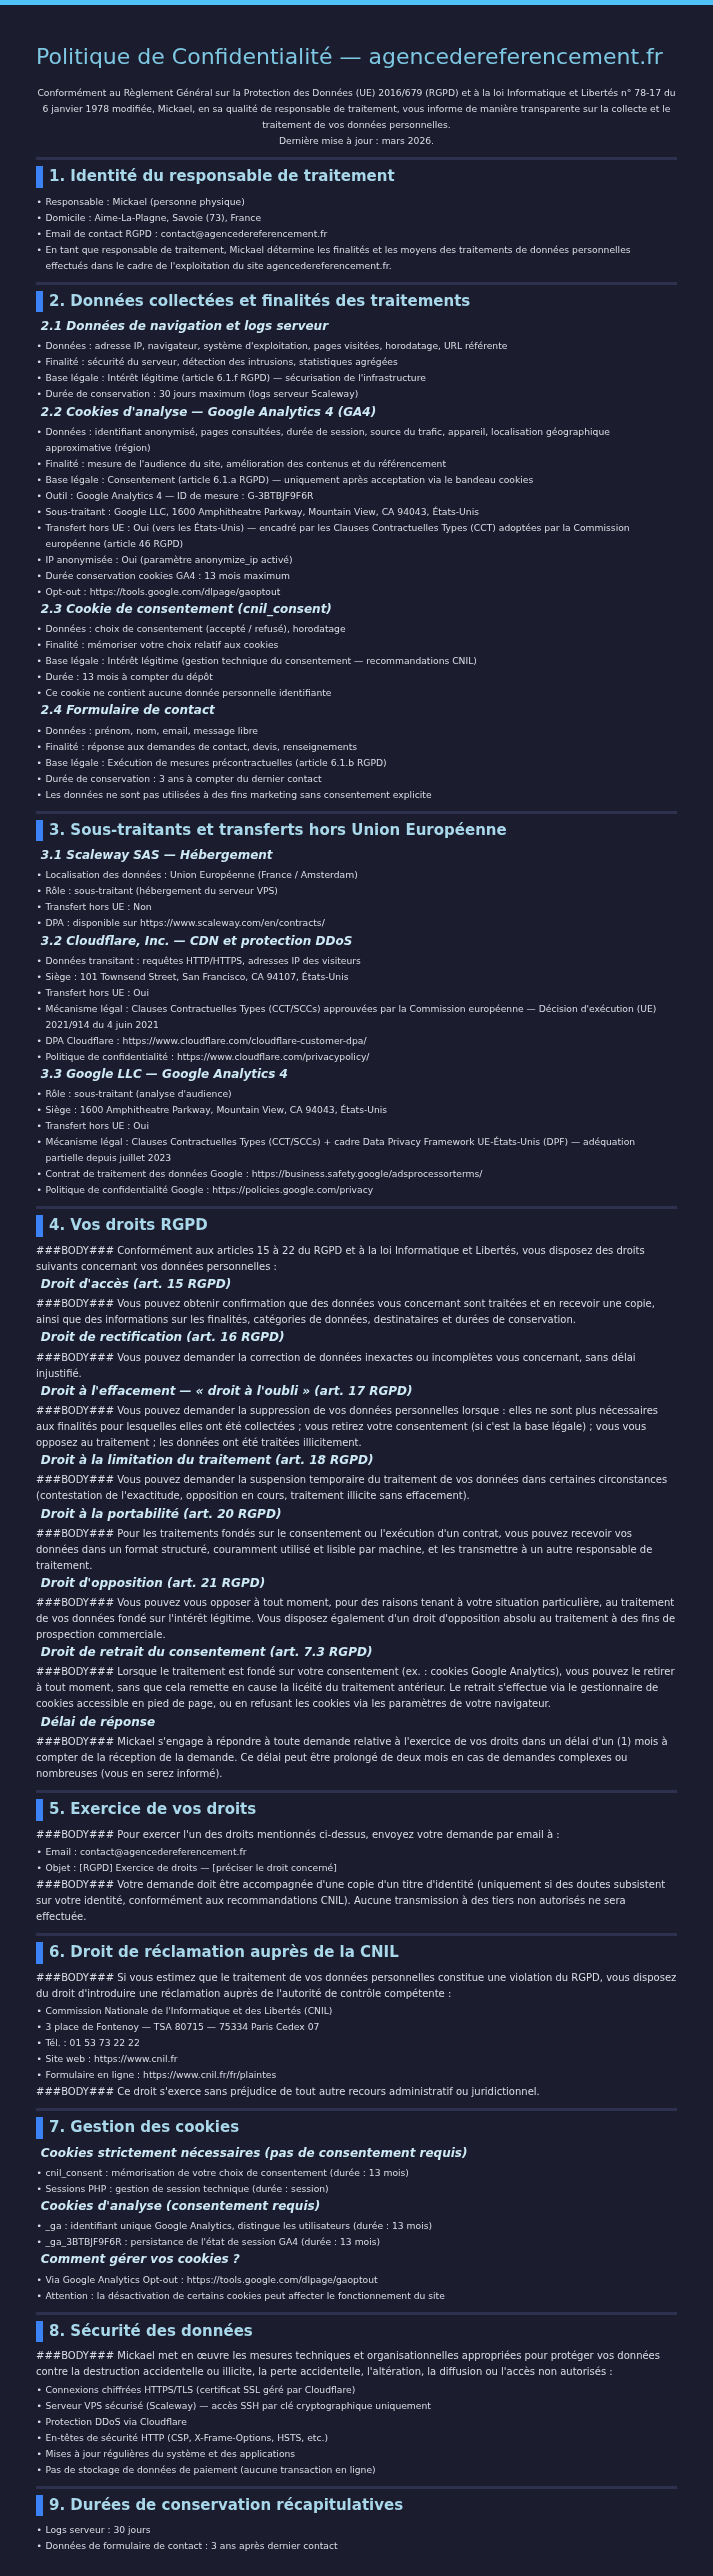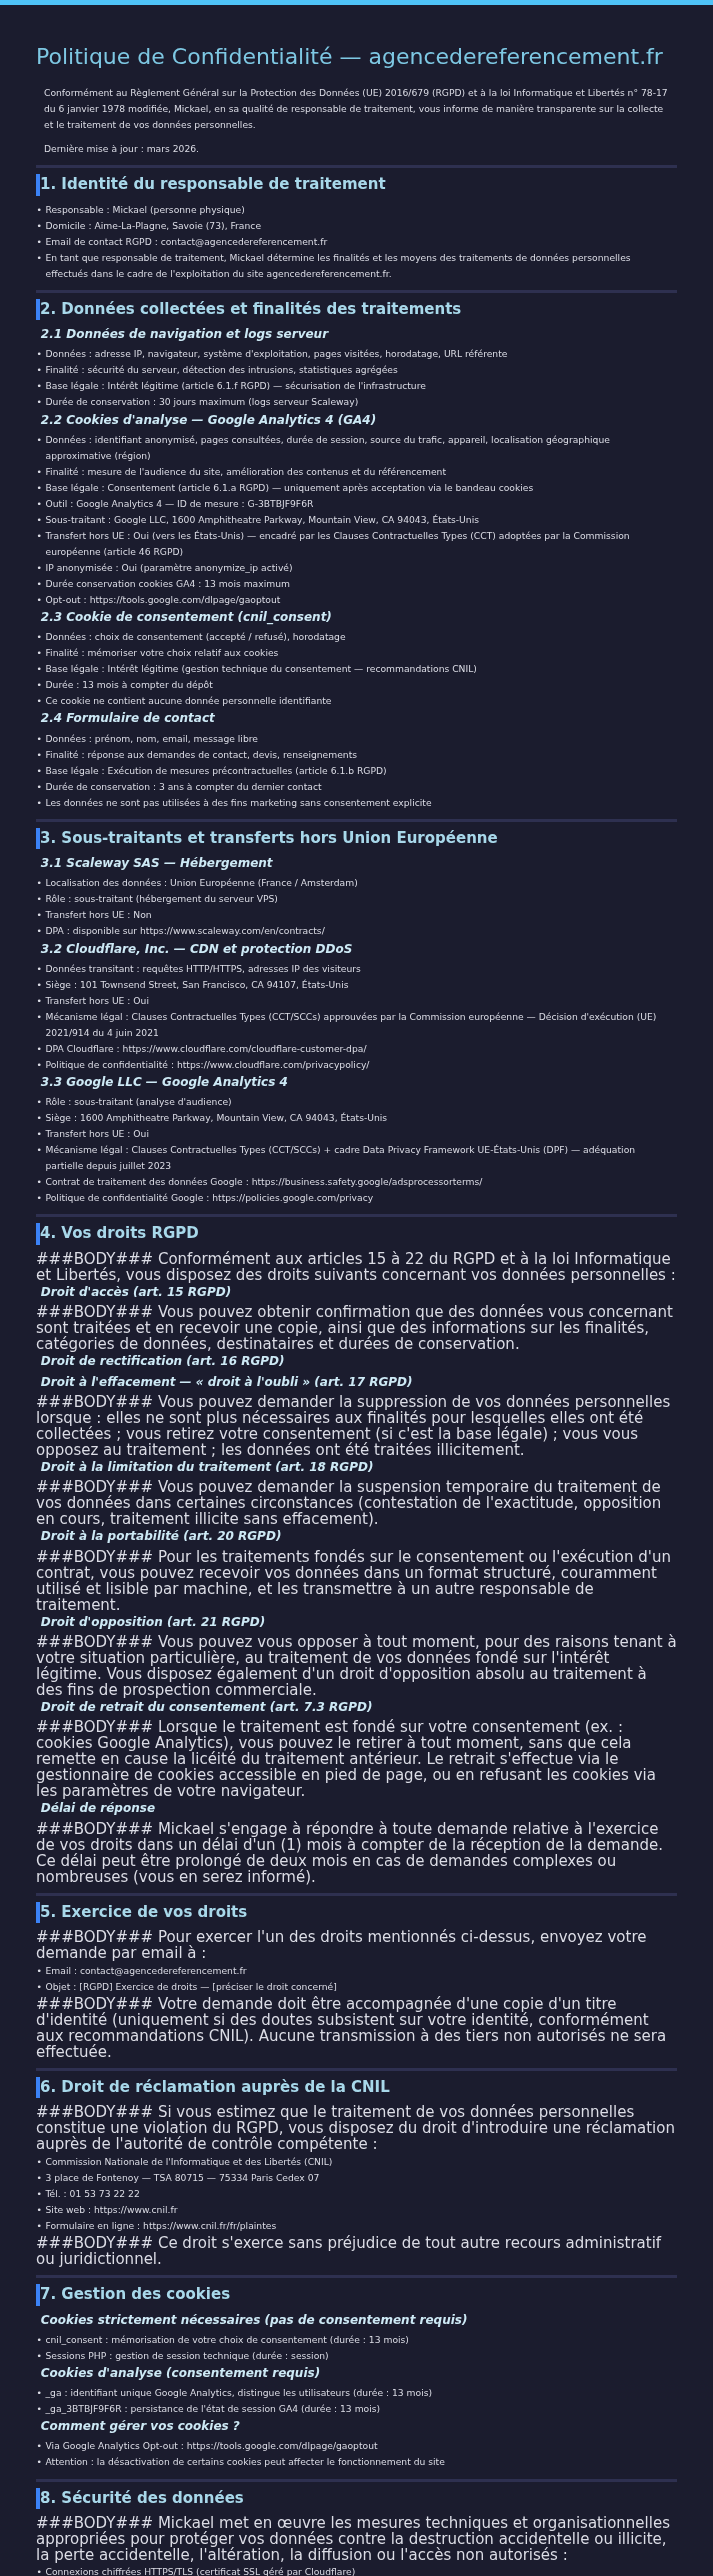--- a/index.html
+++ b/index.html
@@ -12,30 +12,30 @@
     .topbar { height: 4.8px; background: #4fc3f7; }
     .page { padding: 37px 36px 12px 36px; }
     h1 {
       color: #7ec8e3;
       font-size: 22px;
       line-height: 30px;
       margin: 0 0 13px 0;
       font-weight: normal;
     }
     .intro { font-size: 9.2px; line-height: 16px; margin: 0 0 8.3px 0; }
-    .intro p { margin: 8px; }
+    .intro p { margin: 0; text-align: center; }
     .sep { height: 3px; background: #2e3050; margin: 0 0 6px 0; }
     .section { margin-bottom: 8.3px; }
     h2 {
       color: #a8d8ea;
       font-size: 15px;
       line-height: 21.4px;
       margin: 0 0 6px 0;
-      padding-left: 0;
-      border-left: 4px solid #3b82f6;
+      padding-left: 6px;
+      border-left: 7px solid #3b82f6;
       font-weight: bold;
     }
     h3 {
       color: #cde9f5;
       font-size: 12px;
       line-height: 16.6px;
       margin: 1.2px 0 3.6px 4.8px;
       font-weight: bold;
       font-style: italic;
     }
@@ -47,21 +47,21 @@
       position: relative;
       padding-right: 6px;
     }
     li::before {
       content: "•";
       position: absolute;
       left: 0.6px;
       top: 0;
       color: #dcdde6;
     }
-    p.body { font-size: 15px; line-height: 16px; margin: 0 0 1.2px 0; }
+    p.body { font-size: 10px; line-height: 16px; margin: 0 0 1.2px 0; }
   </style>
 </head>
 <body>
 
 <div class="topbar"></div>
 
 <main class="page">
 
   <header>
     <h1>Politique de Confidentialité — agencedereferencement.fr</h1>
@@ -164,20 +164,21 @@
 
   <div class="sep"></div>
 
   <section class="section">
     <h2>4. Vos droits RGPD</h2>
     <p class="body">###BODY### Conformément aux articles 15 à 22 du RGPD et à la loi Informatique et Libertés, vous disposez des droits suivants concernant vos données personnelles :</p>
 
     <h3>Droit d'accès (art. 15 RGPD)</h3>
     <p class="body">###BODY### Vous pouvez obtenir confirmation que des données vous concernant sont traitées et en recevoir une copie, ainsi que des informations sur les finalités, catégories de données, destinataires et durées de conservation.</p>
     <h3>Droit de rectification (art. 16 RGPD)</h3>
+    <p class="body">###BODY### Vous pouvez demander la correction de données inexactes ou incomplètes vous concernant, sans délai injustifié.</p>
     <h3>Droit à l'effacement — « droit à l'oubli » (art. 17 RGPD)</h3>
     <p class="body">###BODY### Vous pouvez demander la suppression de vos données personnelles lorsque : elles ne sont plus nécessaires aux finalités pour lesquelles elles ont été collectées ; vous retirez votre consentement (si c'est la base légale) ; vous vous opposez au traitement ; les données ont été traitées illicitement.</p>
     <h3>Droit à la limitation du traitement (art. 18 RGPD)</h3>
     <p class="body">###BODY### Vous pouvez demander la suspension temporaire du traitement de vos données dans certaines circonstances (contestation de l'exactitude, opposition en cours, traitement illicite sans effacement).</p>
     <h3>Droit à la portabilité (art. 20 RGPD)</h3>
     <p class="body">###BODY### Pour les traitements fondés sur le consentement ou l'exécution d'un contrat, vous pouvez recevoir vos données dans un format structuré, couramment utilisé et lisible par machine, et les transmettre à un autre responsable de traitement.</p>
     <h3>Droit d'opposition (art. 21 RGPD)</h3>
     <p class="body">###BODY### Vous pouvez vous opposer à tout moment, pour des raisons tenant à votre situation particulière, au traitement de vos données fondé sur l'intérêt légitime. Vous disposez également d'un droit d'opposition absolu au traitement à des fins de prospection commerciale.</p>
     <h3>Droit de retrait du consentement (art. 7.3 RGPD)</h3>
     <p class="body">###BODY### Lorsque le traitement est fondé sur votre consentement (ex. : cookies Google Analytics), vous pouvez le retirer à tout moment, sans que cela remette en cause la licéité du traitement antérieur. Le retrait s'effectue via le gestionnaire de cookies accessible en pied de page, ou en refusant les cookies via les paramètres de votre navigateur.</p>

